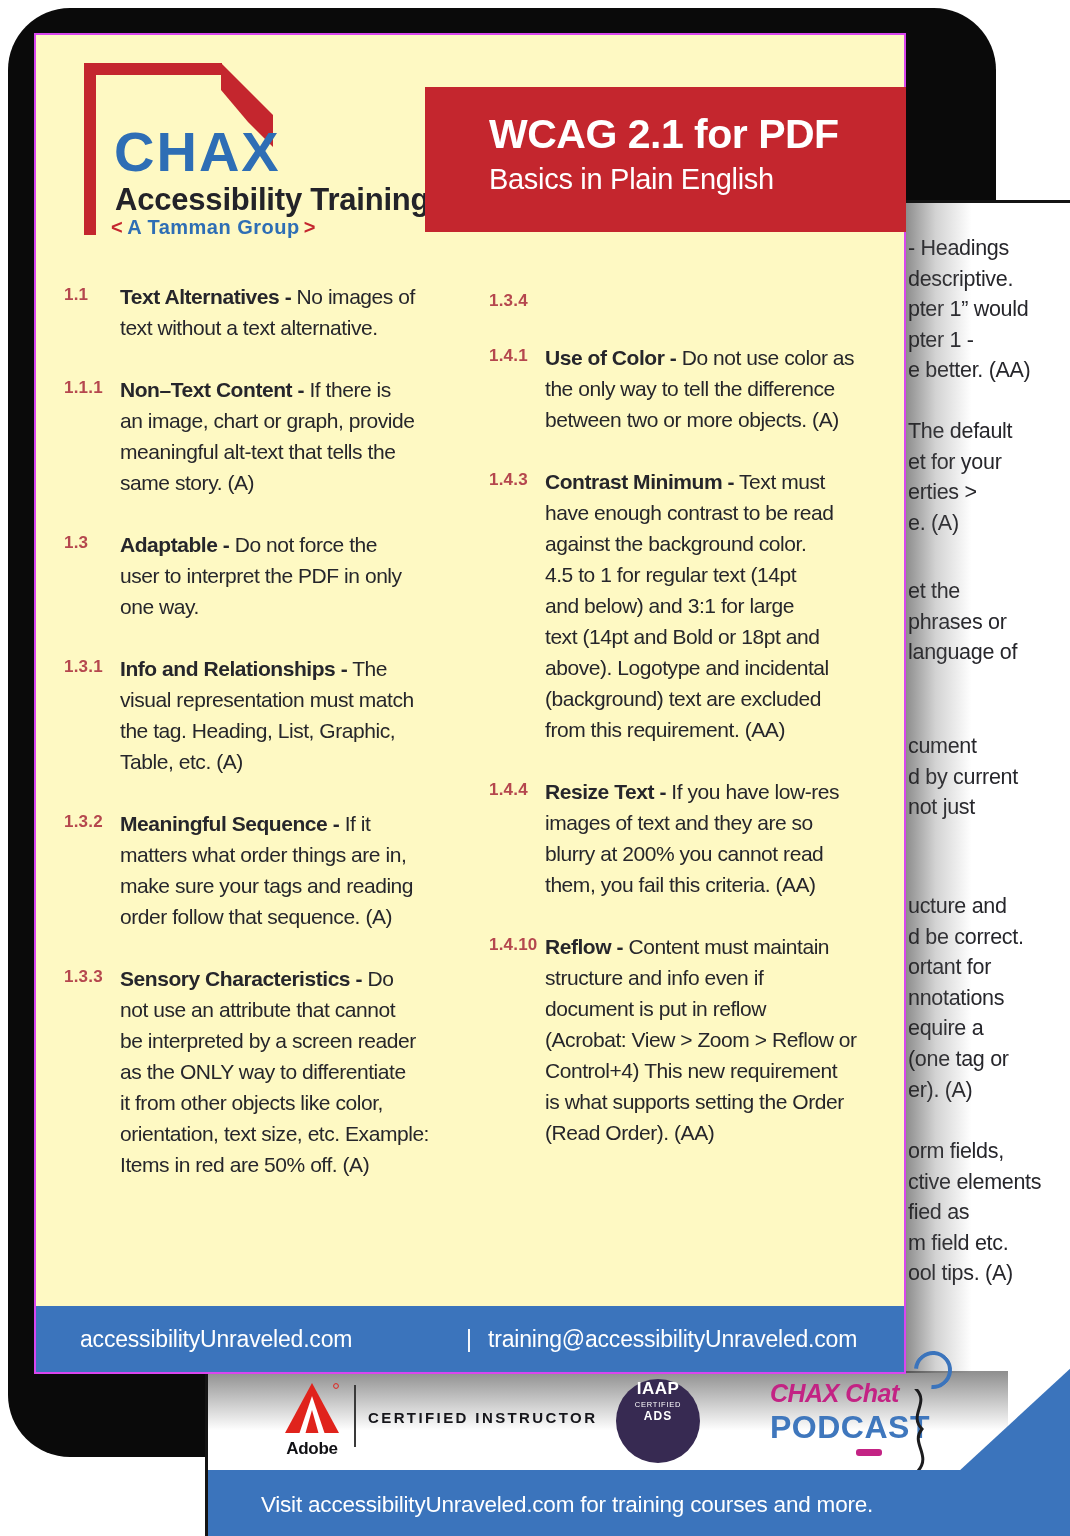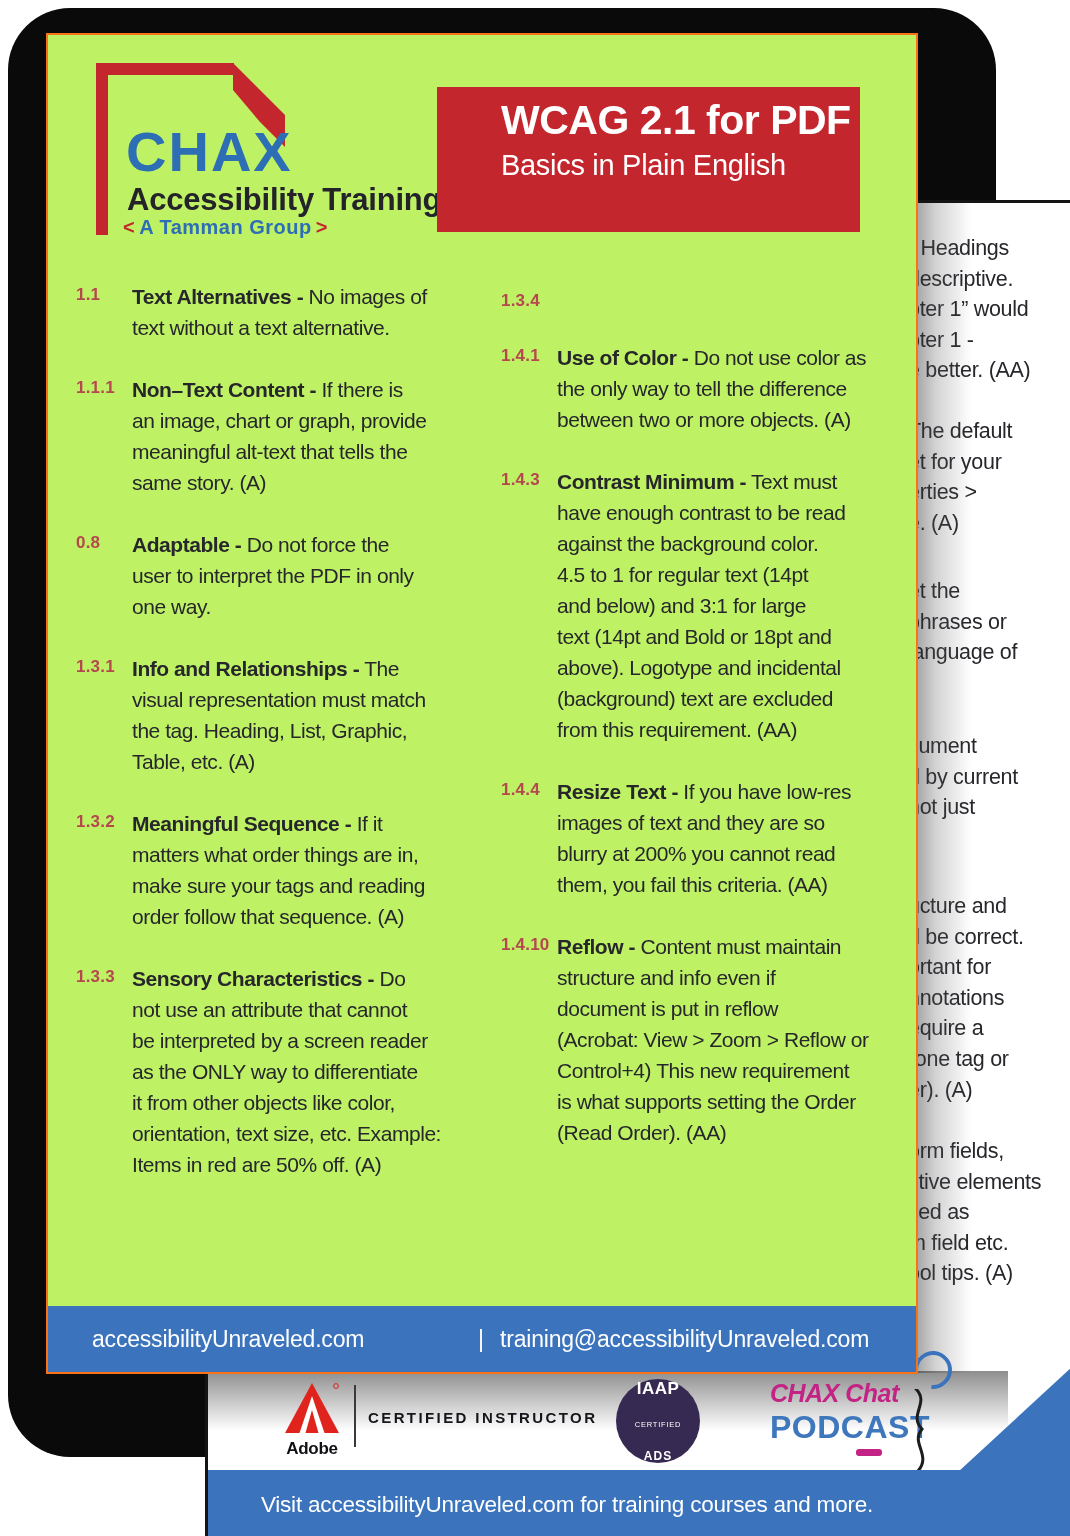--- a/index.html
+++ b/index.html
@@ -17,51 +17,51 @@
   .shadow-right{position:absolute;left:694px;top:0;width:112px;height:1170px;pointer-events:none;
         background:linear-gradient(to right, rgba(30,30,30,.55), rgba(95,95,95,.28) 30%, rgba(255,255,255,0) 62%)}
   .shadow-bottom{position:absolute;left:0;top:1168px;width:800px;height:96px;pointer-events:none;
         background:linear-gradient(to bottom, rgba(30,30,30,.5), rgba(255,255,255,0) 62%)}
 
   .adobe{position:absolute;left:75px;top:1180px;width:58px;text-align:center}
   .adobe-word{font-size:17px;font-weight:700;color:#101014;margin-top:2px;letter-spacing:-0.3px}
   .badge-divider{position:absolute;left:146px;top:1182px;width:2px;height:62px;background:#3a3a3a}
   .cert{position:absolute;left:160px;top:1206px;font-size:15px;font-weight:700;letter-spacing:2.4px;color:#15151a}
   .iaap{position:absolute;left:408px;top:1176px;width:84px;height:84px;border-radius:50%;background:#372a52;
-        color:#fff;display:flex;flex-direction:column;align-items:center;justify-content:space-between;text-align:center}
+        color:#fff;display:flex;flex-direction:column;align-items:center;justify-content:flex-start;text-align:center}
   .iaap .l1{font-size:17px;font-weight:700;letter-spacing:.5px}
   .iaap .l2{font-size:7.5px;letter-spacing:.8px;margin-top:1px}
   .iaap .l3{font-size:12px;font-weight:700;letter-spacing:1px}
   .podcast{position:absolute;left:562px;top:1176px;text-align:left}
   .podcast .l1{font-size:25px;font-weight:800;font-style:italic;color:#c32384;letter-spacing:-0.5px}
   .podcast .l2{font-size:32px;font-weight:800;color:#3f77bd;letter-spacing:.5px;margin-top:1px}
   .pod-dash{position:absolute;left:648px;top:1246px;width:26px;height:7px;border-radius:3px;background:#c32384}
   .pod-arc{position:absolute;left:706px;top:1148px;width:30px;height:30px;border:4px solid #3b74bc;
            border-radius:50%;border-left-color:transparent;transform:rotate(-40deg)}
   .pod-squiggle{position:absolute;left:700px;top:1186px}
 
   .wedge{position:absolute;left:750px;top:1163px;width:115px;height:106px;background:#3b74bc;
          clip-path:polygon(0 100%,100% 0,100% 100%)}
   .p2bar{position:absolute;left:0;top:1267px;width:868px;height:69px;background:#3b74bc;color:#fff;
          display:flex;align-items:center;justify-content:center;box-sizing:border-box;padding-right:150px;
          font-size:22.5px;letter-spacing:-0.2px}
 
   
-  .page1{position:absolute;left:46px;top:33px;width:872px;height:1341px;background:#bef264;
-         border:2px solid #f97316;box-sizing:border-box}
+  .page1{position:absolute;left:34px;top:33px;width:872px;height:1341px;background:#fef9c3;
+         border:2px solid #d946ef;box-sizing:border-box}
 
   .logo-icon{position:absolute;left:48px;top:28px}
   .brand{position:absolute;left:78px;top:84px;font-size:56px;font-weight:800;color:#2e6eb5;letter-spacing:2px}
   .tagline{position:absolute;left:79px;top:147px;font-size:31px;font-weight:600;color:#232329;letter-spacing:-0.2px}
   .tamman{position:absolute;left:75px;top:181px;font-size:20px;font-weight:700;letter-spacing:.5px}
   .tamman .ang{color:#c4262e}
   .tamman .grp{color:#2e6eb5;margin:0 4px}
 
-  .banner{position:absolute;left:389px;top:52px;width:423px;height:145px;background:#c4262e;color:#fff;
-          box-sizing:border-box;padding:11px 0 0 64px}
+  .banner{position:absolute;left:389px;top:52px;width:481px;height:145px;background:#c4262e;color:#fff;
+          box-sizing:border-box;padding:25px 0 0 64px}
   .banner-title{font-size:41px;font-weight:700;letter-spacing:-0.5px;line-height:44px}
   .banner-sub{font-size:29px;letter-spacing:-0.3px;margin-top:7px}
 
   .col{position:absolute;display:flex;flex-direction:column;gap:31px}
   .col1{left:28px;top:246px}
   .col2{left:453px;top:252px}
   .item{display:flex}
   .num{flex:none;width:56px;font-size:17px;font-weight:700;color:#b5474e;padding-top:4px;letter-spacing:.2px}
   .body{width:400px;font-size:21px;line-height:31px;letter-spacing:-0.45px;color:#26262b}
   .t{font-weight:700}
@@ -166,21 +166,21 @@
 text without a text alternative.</span></div>
     </div>
     <div class="item">
       <span class="num">1.1.1</span>
       <div class="body"><b class="t">Non–Text Content -</b><span class="r"> If there is
 an image, chart or graph, provide
 meaningful alt-text that tells the
 same story. (A)</span></div>
     </div>
     <div class="item">
-      <span class="num">0.8</span>
+      <span class="num">1.3</span>
       <div class="body"><b class="t">Adaptable -</b><span class="r"> Do not force the
 user to interpret the PDF in only
 one way.</span></div>
     </div>
     <div class="item">
       <span class="num">1.3.1</span>
       <div class="body"><b class="t">Info and Relationships -</b><span class="r"> The
 visual representation must match
 the tag. Heading, List, Graphic,
 Table, etc. (A)</span></div>

